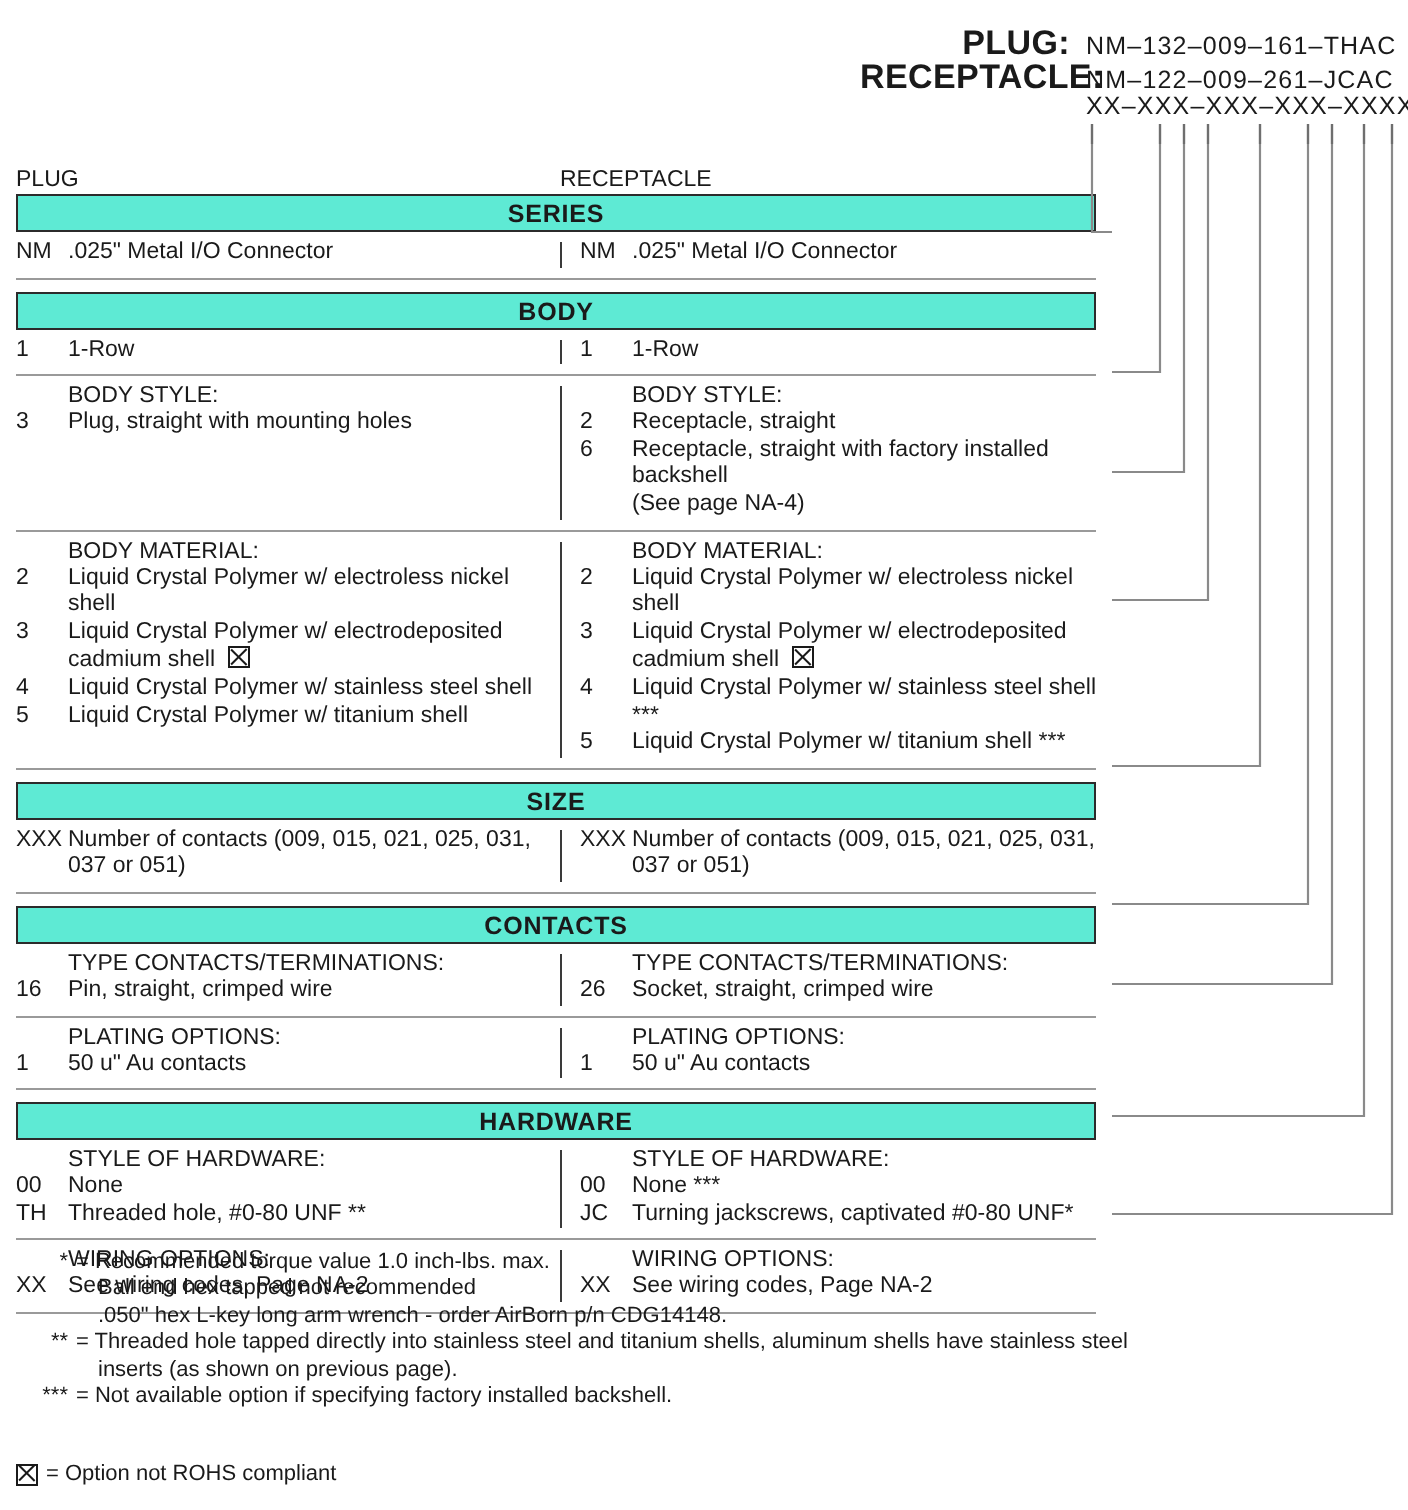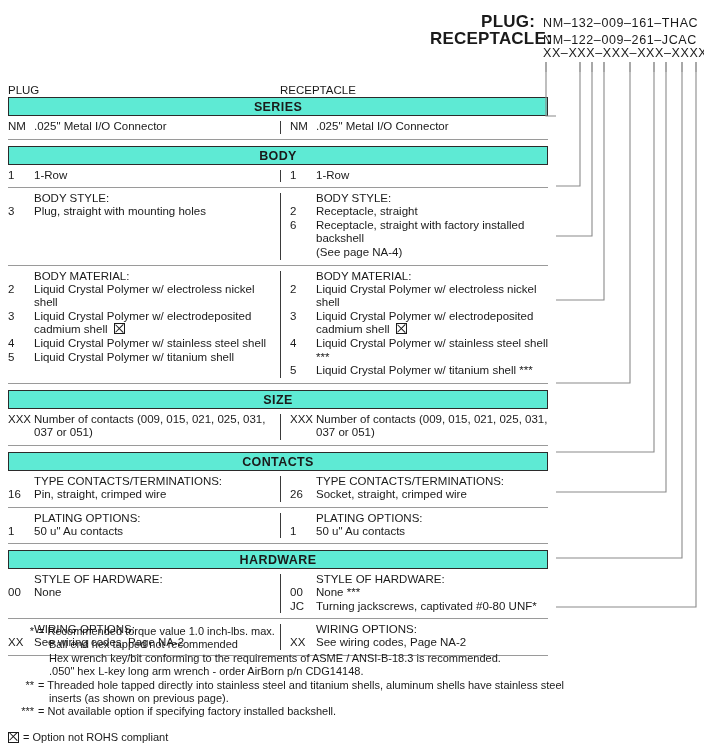--- a/index.html
+++ b/index.html
@@ -249,20 +249,24 @@
     <div class="rule"></div>
     <div class="gap6"></div>
     <div class="band">HARDWARE</div>
     <div class="grp">
       <div class="col left">
         <div class="subhead">STYLE OF HARDWARE:</div>
         <div class="opt">
           <span class="code">00</span>
           <span class="txt"><span>None</span></span>
         </div>
+        <div class="opt">
+          <span class="code">TH</span>
+          <span class="txt"><span>Threaded hole, #0-80 UNF  **</span></span>
+        </div>
       </div>
       <div class="col right">
         <div class="subhead">STYLE OF HARDWARE:</div>
         <div class="opt">
           <span class="code">00</span>
           <span class="txt"><span>None  ***</span></span>
         </div>
         <div class="opt">
           <span class="code">JC</span>
           <span class="txt"><span>Turning jackscrews, captivated #0-80 UNF*</span></span>
@@ -311,21 +315,20 @@
     <path d="M696 72 L696 607 L556 607"></path>
   </g>
 </svg>
 
 <div id="notes">
     <div class="note">
       <span class="mk">*</span>
       <span class="bd">
         <div>= Recommended torque value 1.0 inch-lbs. max.</div>
         <div style="padding-left: 11px;">Ball end hex tapped not recommended</div>
-        <div style="padding-left: 11px;">Hex wrench key/bit conforming to the requirements of ASME / ANSI-B-18.3 is recommended.</div>
         <div style="padding-left: 11px;">.050" hex L-key long arm wrench - order AirBorn p/n CDG14148.</div>
       </span>
     </div>
     <div class="note">
       <span class="mk">**</span>
       <span class="bd">
         <div>= Threaded hole tapped directly into stainless steel and titanium shells, aluminum shells have stainless steel</div>
         <div style="padding-left: 11px;">inserts (as shown on previous page).</div>
       </span>
     </div>

